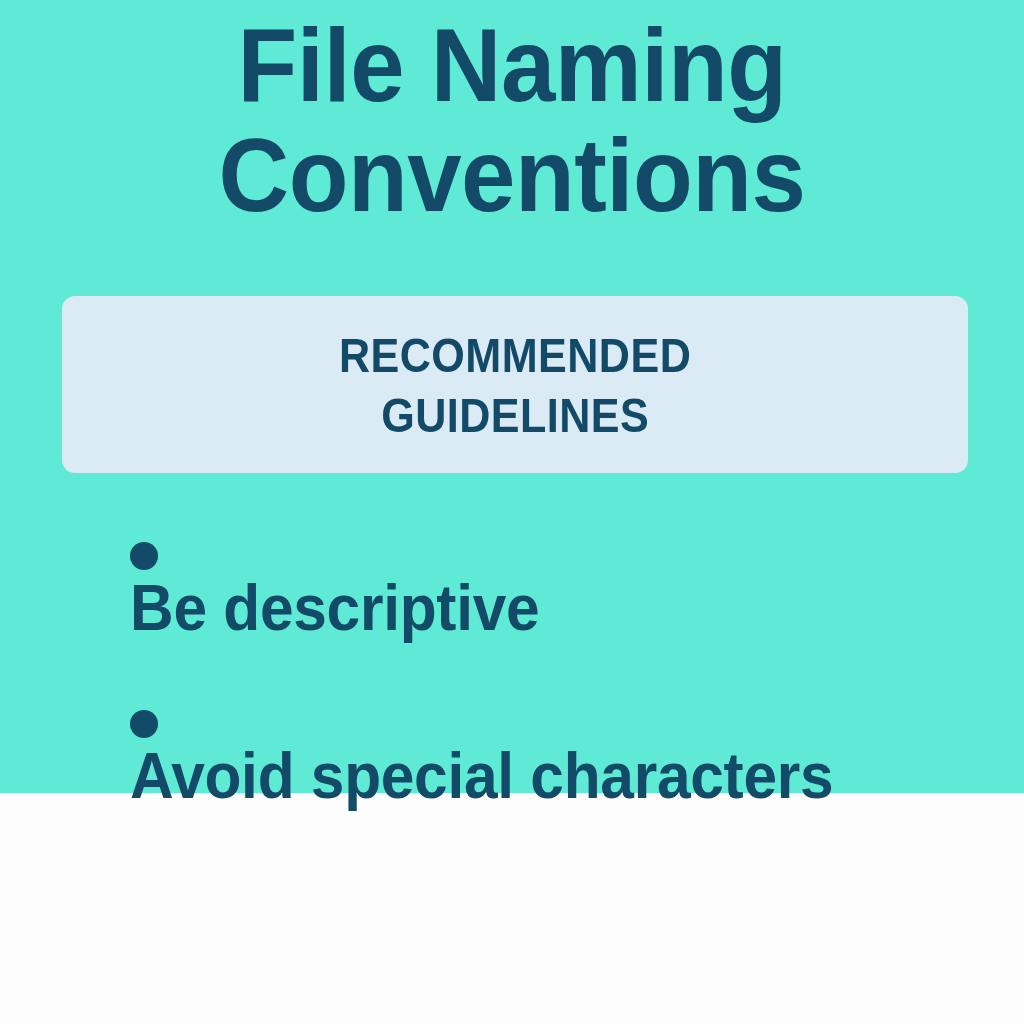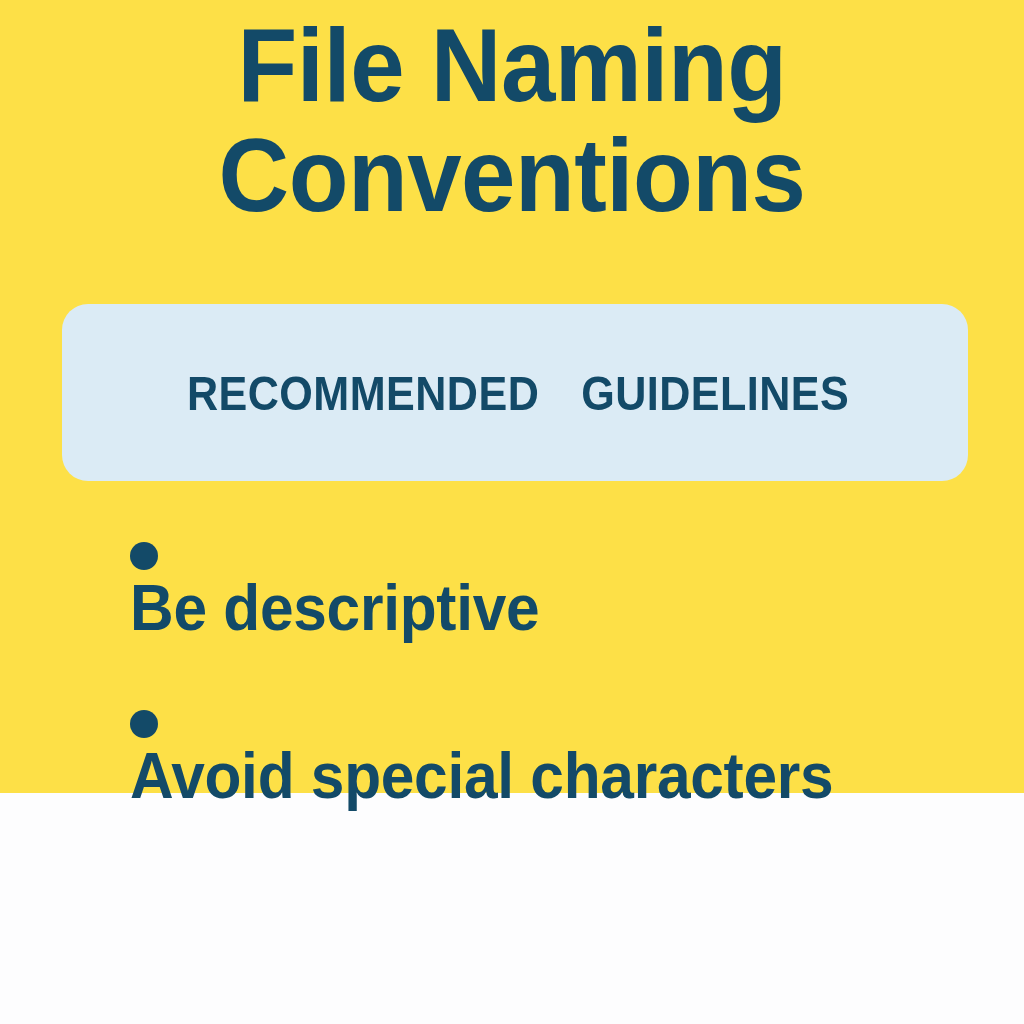--- a/index.html
+++ b/index.html
@@ -11,21 +11,21 @@
     height: 1024px;
     background: #fdfdfe;
     font-family: "Liberation Sans", sans-serif;
     overflow: hidden;
   }
 
   #poster {
     position: relative;
     width: 1024px;
     height: 793px;
-    background: #fde047;
+    background: #5eead4;
     box-sizing: border-box;
   }
 
   
   .title-block {
     position: absolute;
     left: 0;
     top: 10px;
     width: 1024px;
     text-align: center;
@@ -40,26 +40,27 @@
     letter-spacing: -0.5px;
     transform: scaleX(0.94);
     transform-origin: center center;
     white-space: nowrap;
   }
 
   
   .banner {
     position: absolute;
     left: 62px;
-    top: 304px;
+    top: 296px;
     width: 906px;
     height: 177px;
     background: #dbebf5;
-    border-radius: 26px;
+    border-radius: 13px;
     display: flex;
+    flex-direction: column;
     align-items: center;
     justify-content: center;
     box-sizing: border-box;
   }
   .banner-line {
     display: block;
     color: #134a68;
     font-family: "Liberation Sans Narrow", "Liberation Sans", sans-serif;
     font-weight: bold;
     font-size: 49px;

